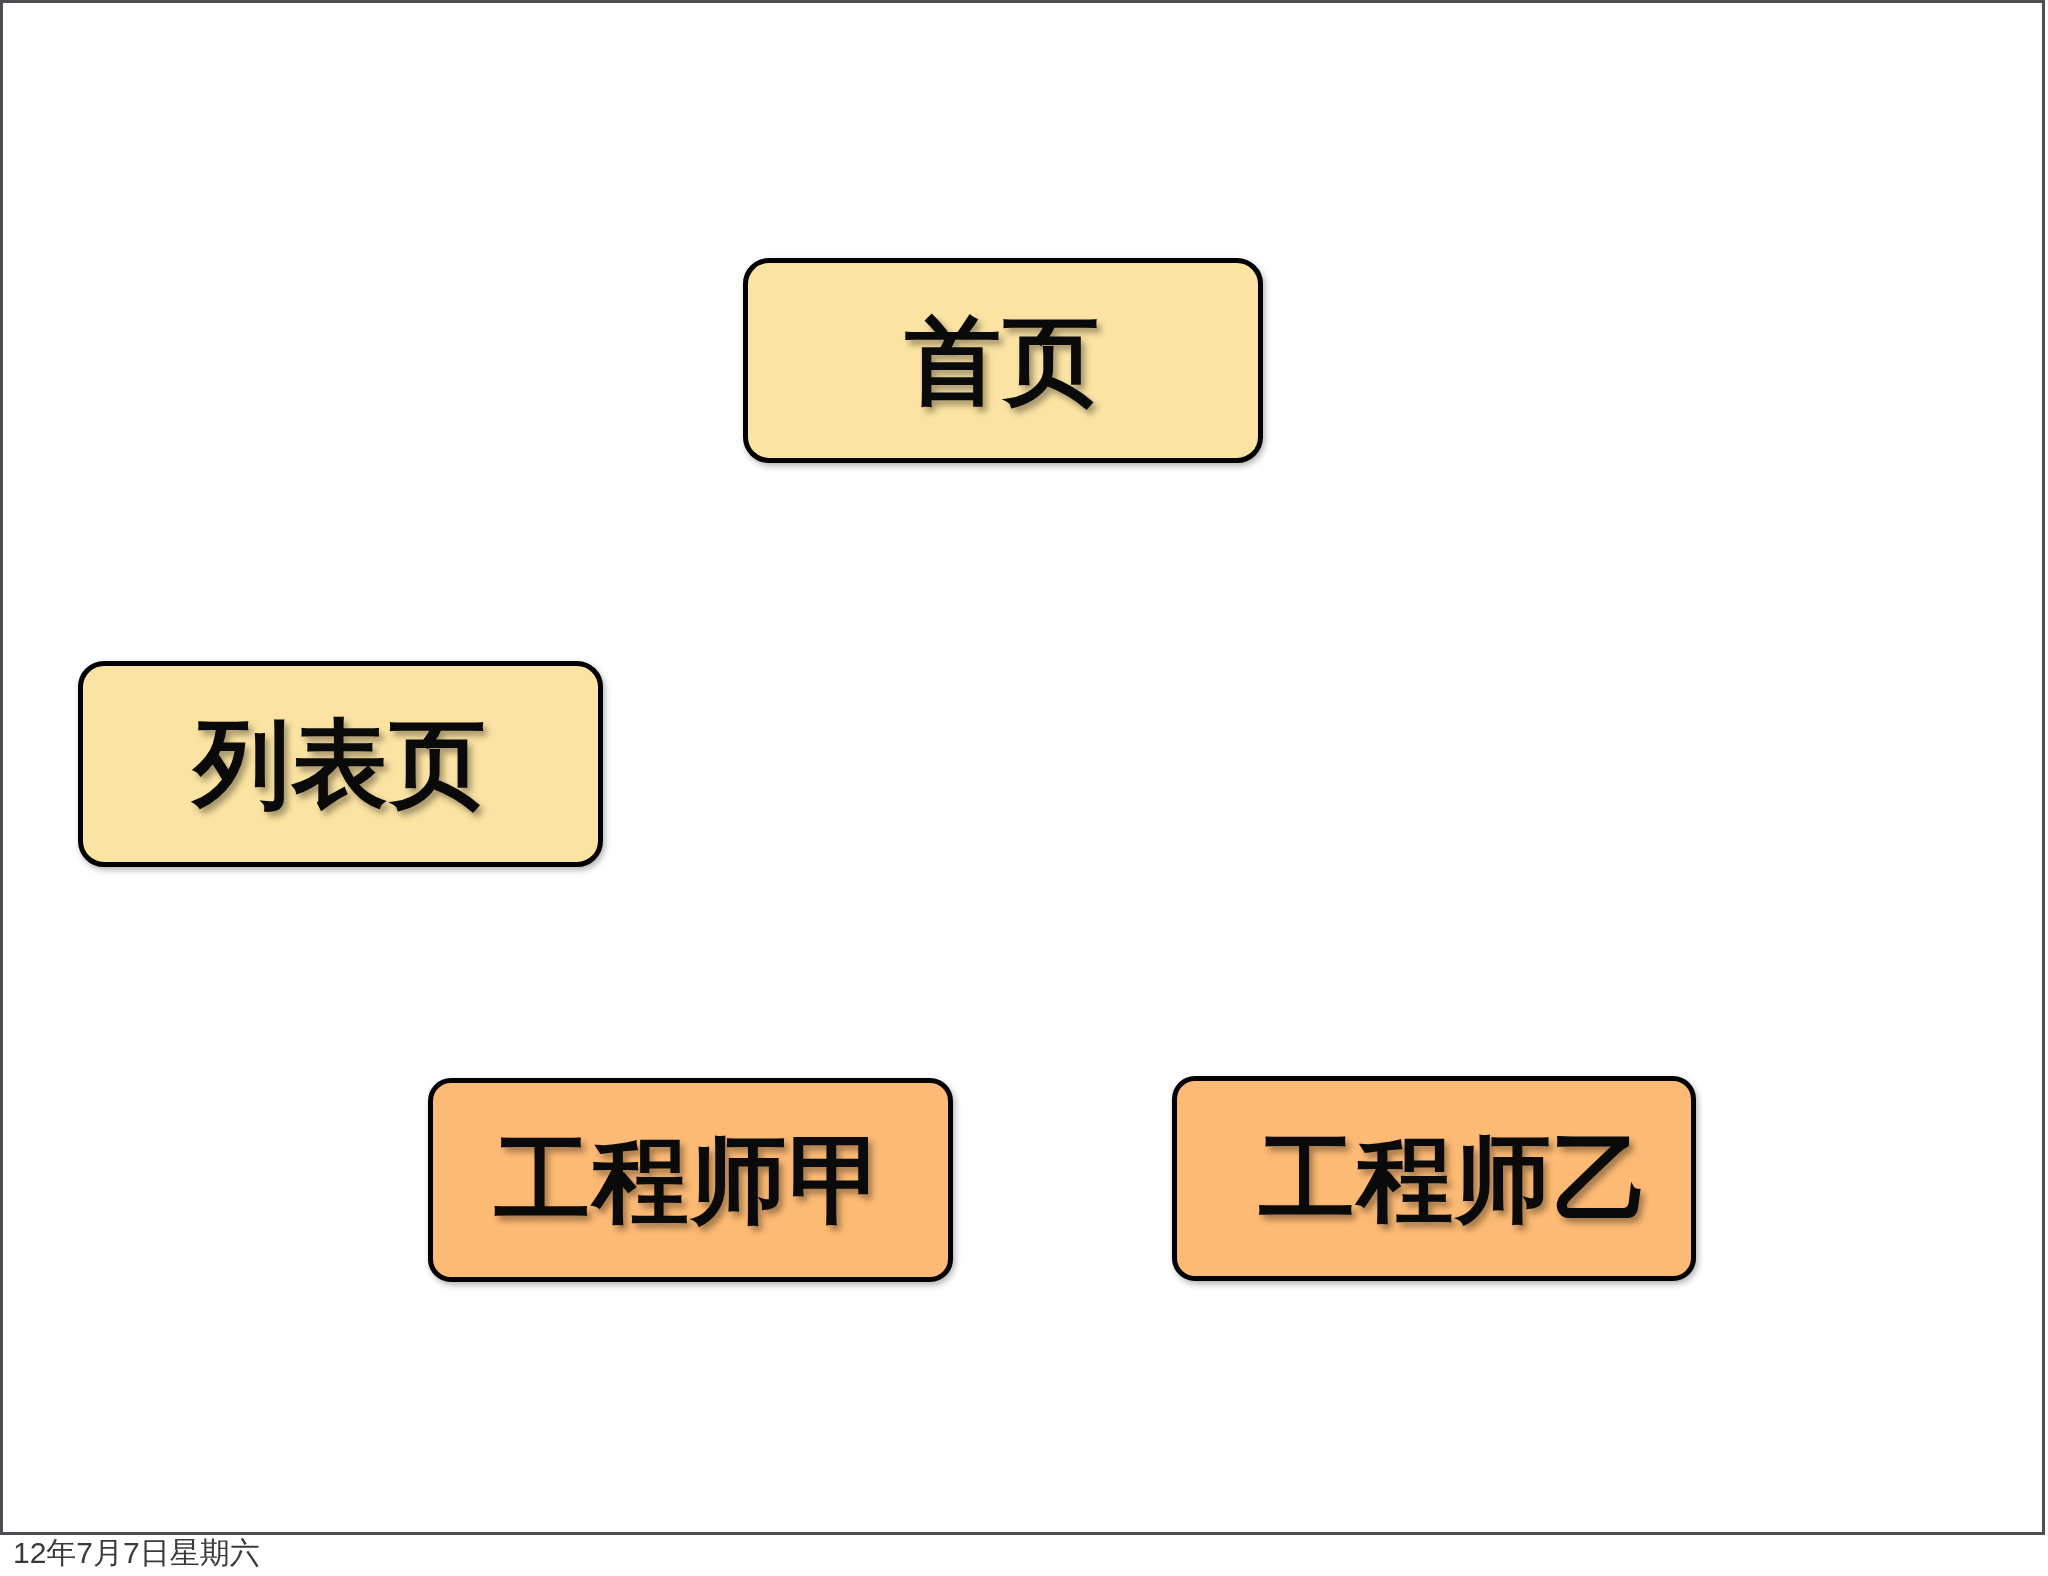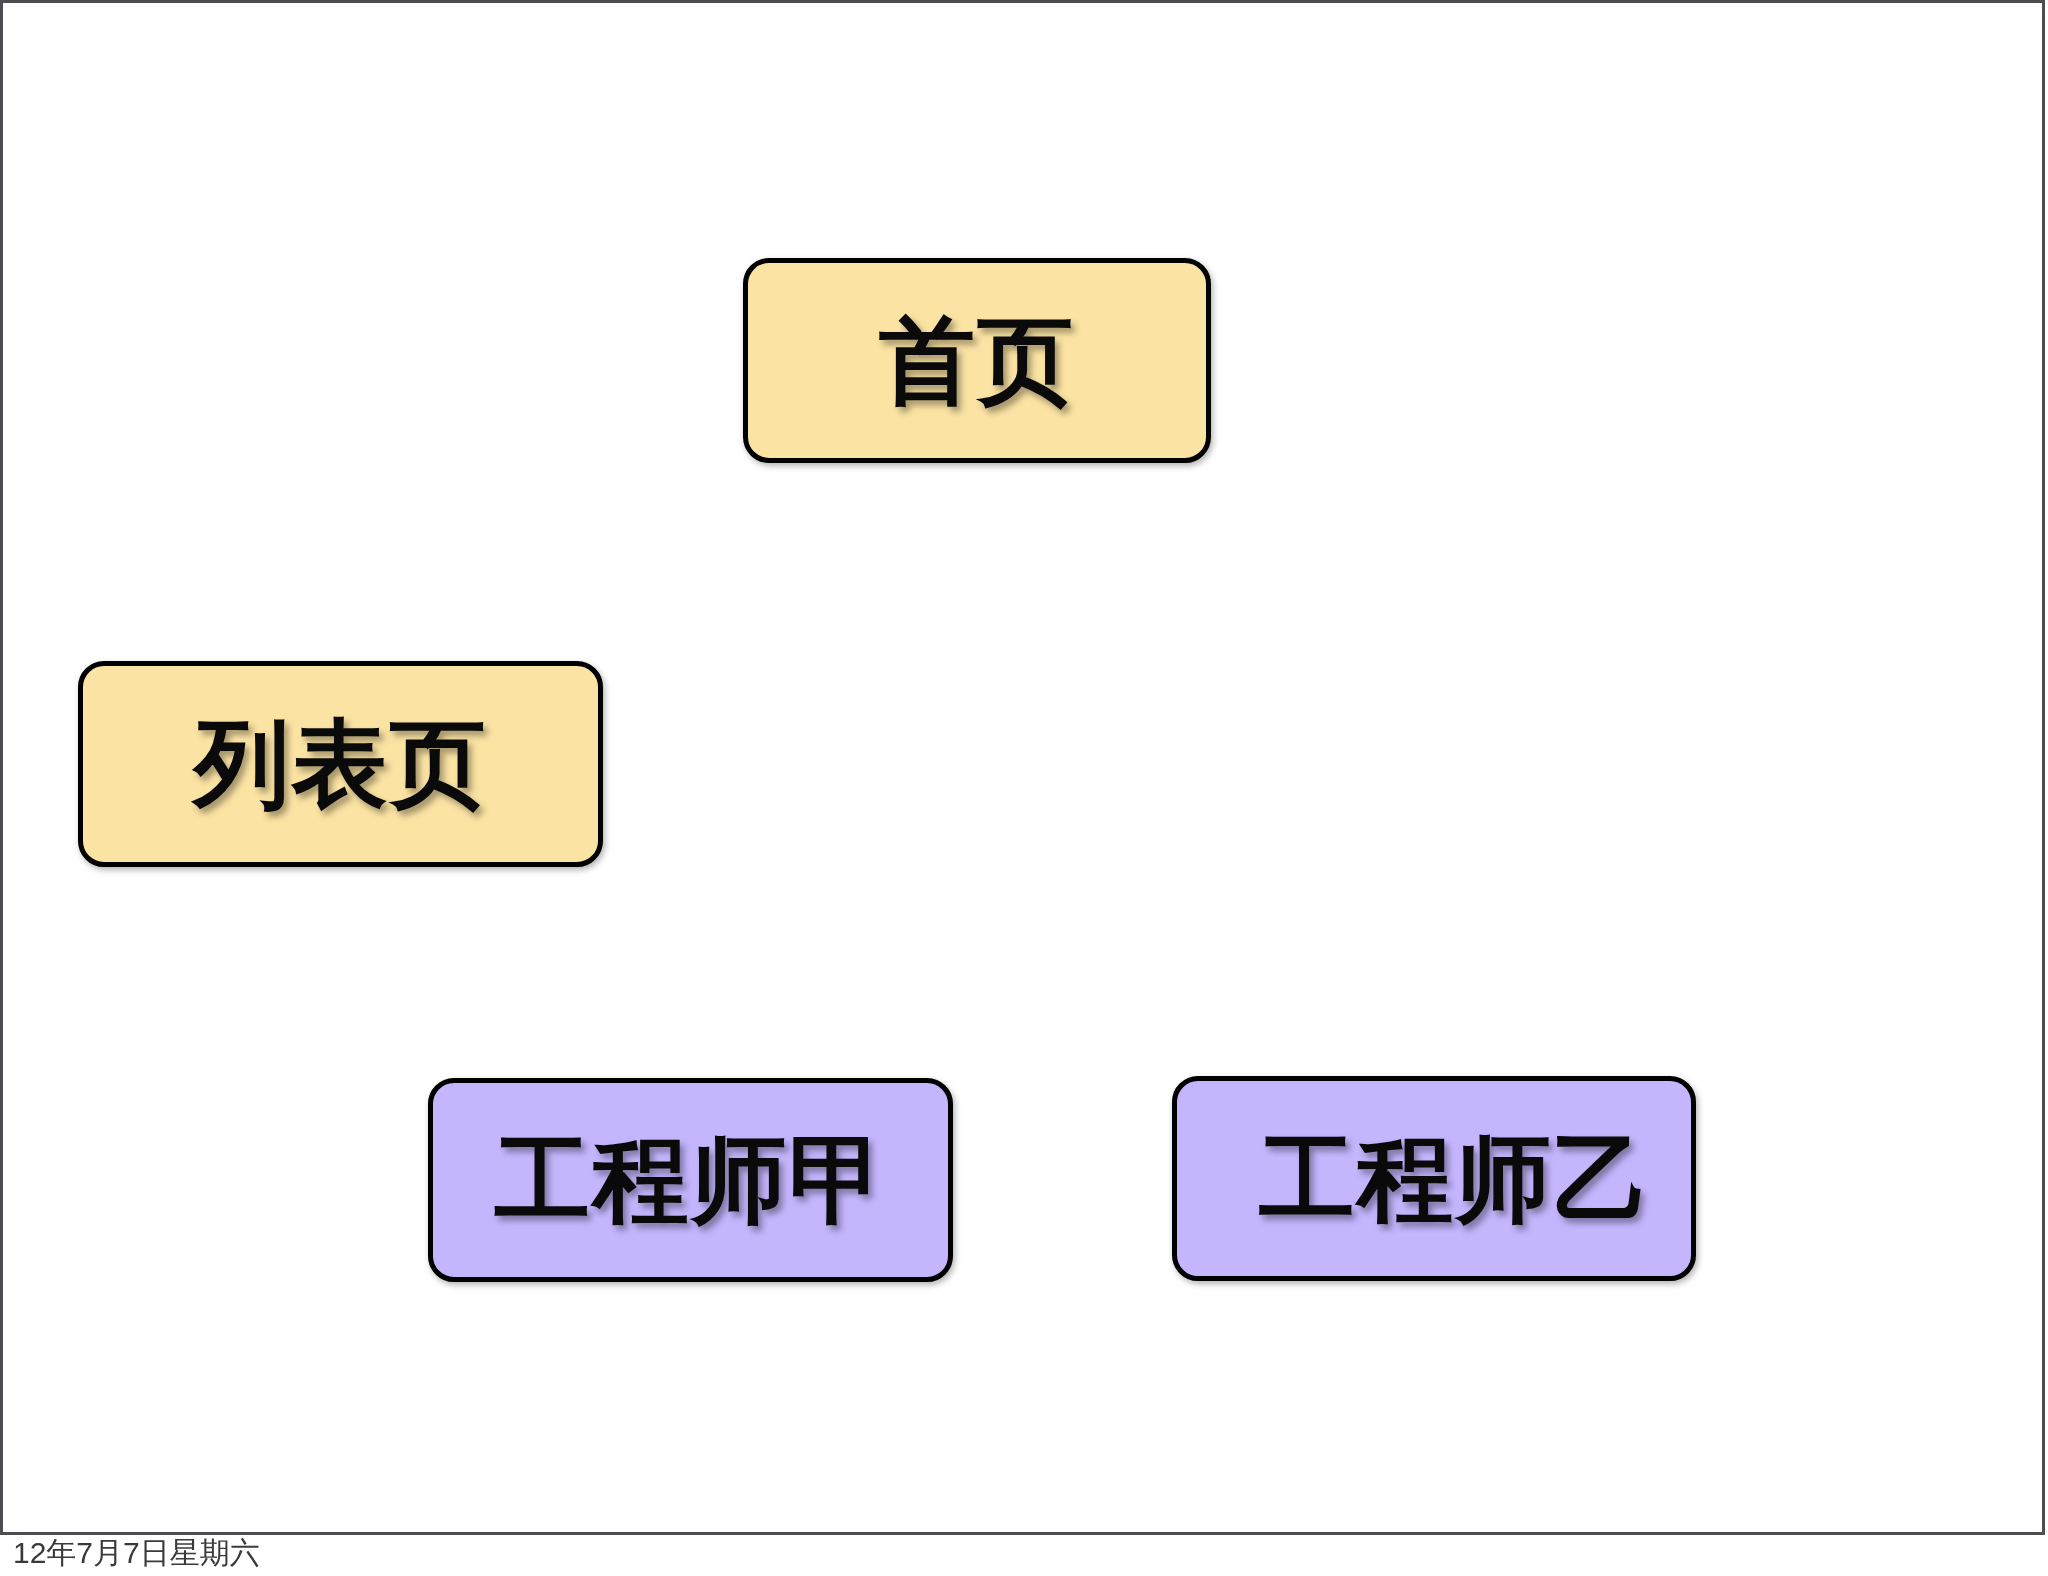--- a/index.html
+++ b/index.html
@@ -44,23 +44,23 @@
     font-size: 96px;
     font-weight: 700;
     letter-spacing: 2px;
     color: #0a0a0a;
     text-shadow: 4px 5px 6px rgba(0,0,0,0.35);
     white-space: nowrap;
     line-height: 1;
   }
 
   .node.page     { background: #fbe3a3; }
-  .node.engineer { background: #c4b5fd; }
+  .node.engineer { background: #fdba74; border-radius: 23px; }
 
-  .node-home       { left: 740px;  top: 255px;  width: 468px; height: 205px; }
+  .node-home       { left: 740px;  top: 255px;  width: 520px; height: 205px; }
   .node-list       { left: 75px;   top: 658px;  width: 525px; height: 206px; }
   .node-detail     { left: 1455px; top: 660px;  width: 522px; height: 205px; }
   .node-engineer-a { left: 425px;  top: 1075px; width: 525px; height: 204px; }
   .node-engineer-b { left: 1169px; top: 1073px; width: 524px; height: 205px; padding-left: 42px; }
 
   .footer-date {
     position: absolute;
     left: 13px;
     top: 1538px;
     font-size: 30px;

